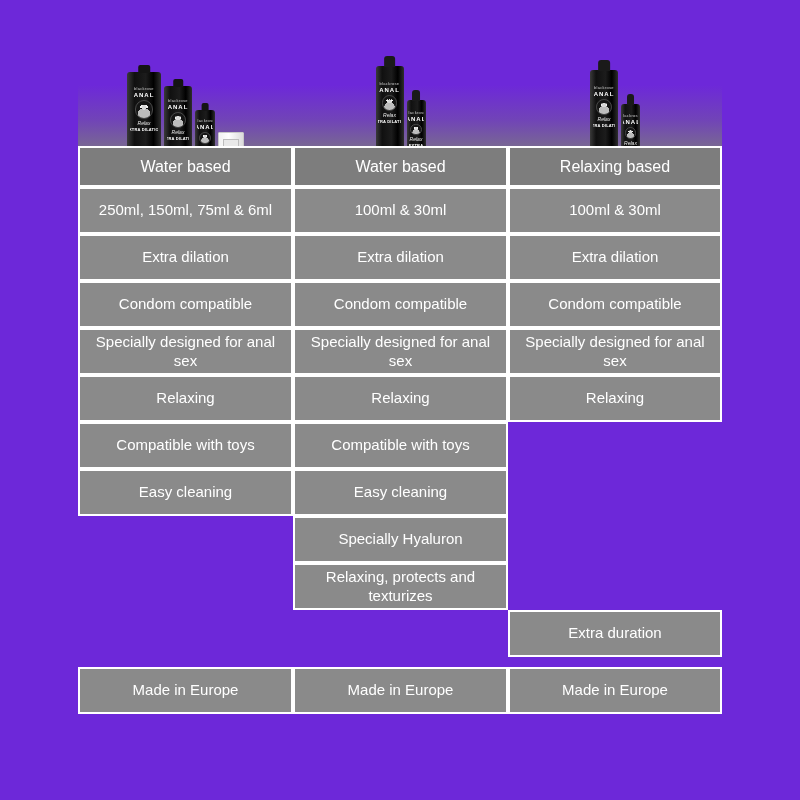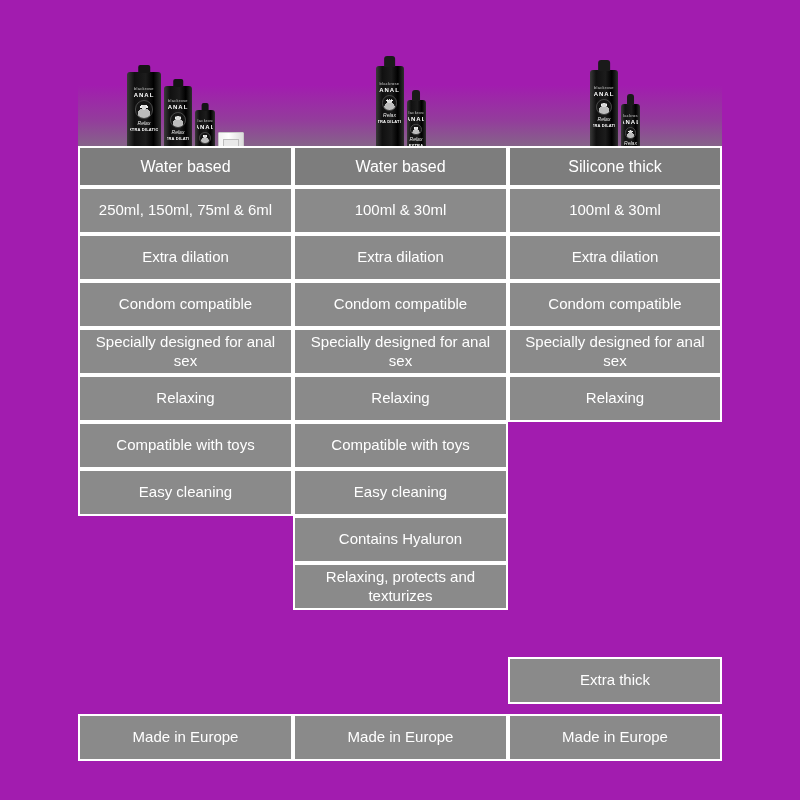--- a/index.html
+++ b/index.html
@@ -8,21 +8,21 @@
     background: #ffffff;
     width: 800px;
     height: 800px;
     font-family: "Liberation Sans", sans-serif;
   }
 
   .page {
     position: relative;
     width: 800px;
     height: 800px;
-    background: #a21caf;
+    background: #6d28d9;
     overflow: hidden;
   }
 
   
   .hero {
     position: absolute;
     left: 78px;
     top: 20px;
     width: 644px;
     height: 165px;
@@ -259,21 +259,21 @@
             <div class="extra">EXTRA</div>
           </div>
         </div>
       </div>
   </div>
 
   <div class="grid">
     <div class="row header">
       <div class="cell">Water based</div>
       <div class="cell">Water based</div>
-      <div class="cell c3">Silicone thick</div>
+      <div class="cell c3">Relaxing based</div>
     </div>
     <div id="rows-host">
         <div class="row body">
           <div class="cell">250ml, 150ml, 75ml &amp; 6ml</div>
           <div class="cell">100ml &amp; 30ml</div>
           <div class="cell c3">100ml &amp;  30ml</div>
         </div>
         <div class="row body">
           <div class="cell">Extra dilation</div>
           <div class="cell">Extra dilation</div>
@@ -299,36 +299,32 @@
           <div class="cell">Compatible with toys</div>
           <div class="cell c3 empty"></div>
         </div>
         <div class="row body">
           <div class="cell">Easy cleaning</div>
           <div class="cell">Easy cleaning</div>
           <div class="cell c3 empty"></div>
         </div>
         <div class="row body">
           <div class="cell empty"></div>
-          <div class="cell">Contains Hyaluron</div>
+          <div class="cell">Specially Hyaluron</div>
           <div class="cell c3 empty"></div>
         </div>
         <div class="row body">
           <div class="cell empty"></div>
           <div class="cell">Relaxing, protects and texturizes</div>
           <div class="cell c3 empty"></div>
         </div>
         <div class="row body">
           <div class="cell empty"></div>
           <div class="cell empty"></div>
-        </div>
-        <div class="row body">
-          <div class="cell empty"></div>
-          <div class="cell empty"></div>
-          <div class="cell c3">Extra thick</div>
+          <div class="cell c3">Extra duration</div>
         </div>
         <div class="row spacer"></div>
         <div class="row body">
           <div class="cell">Made in Europe</div>
           <div class="cell">Made in Europe</div>
           <div class="cell c3">Made in Europe</div>
         </div>
       </div>
   </div>
 

